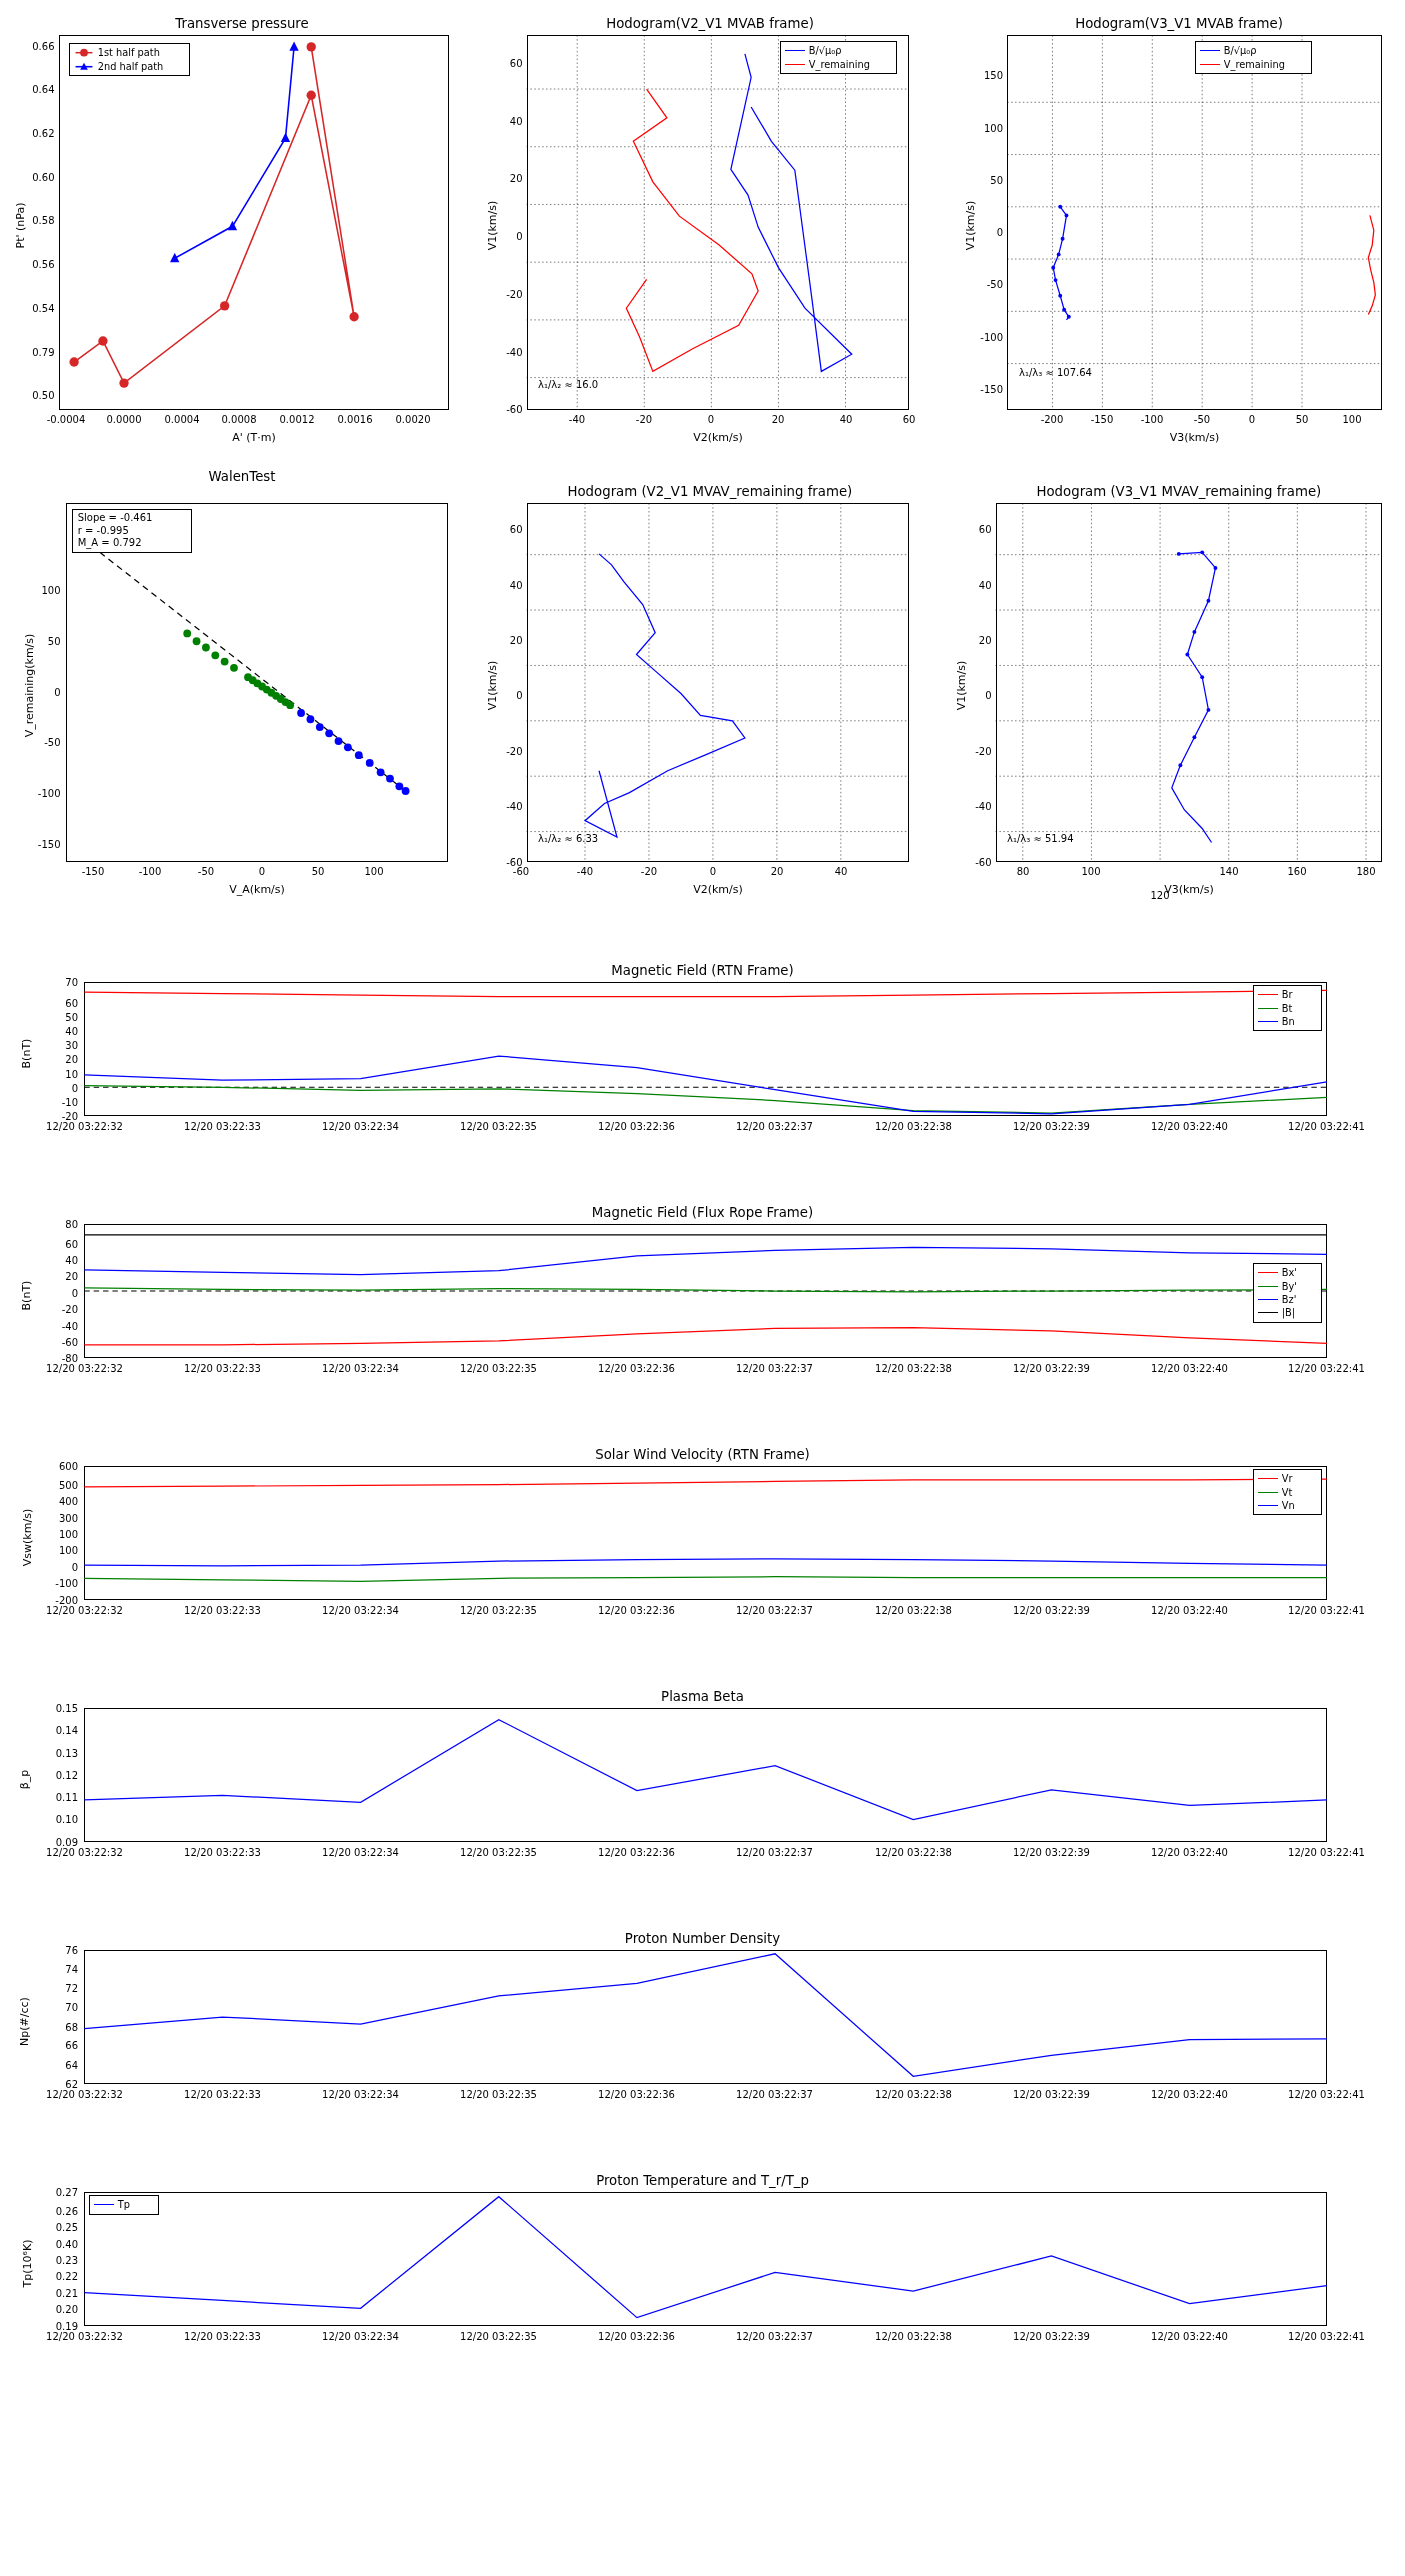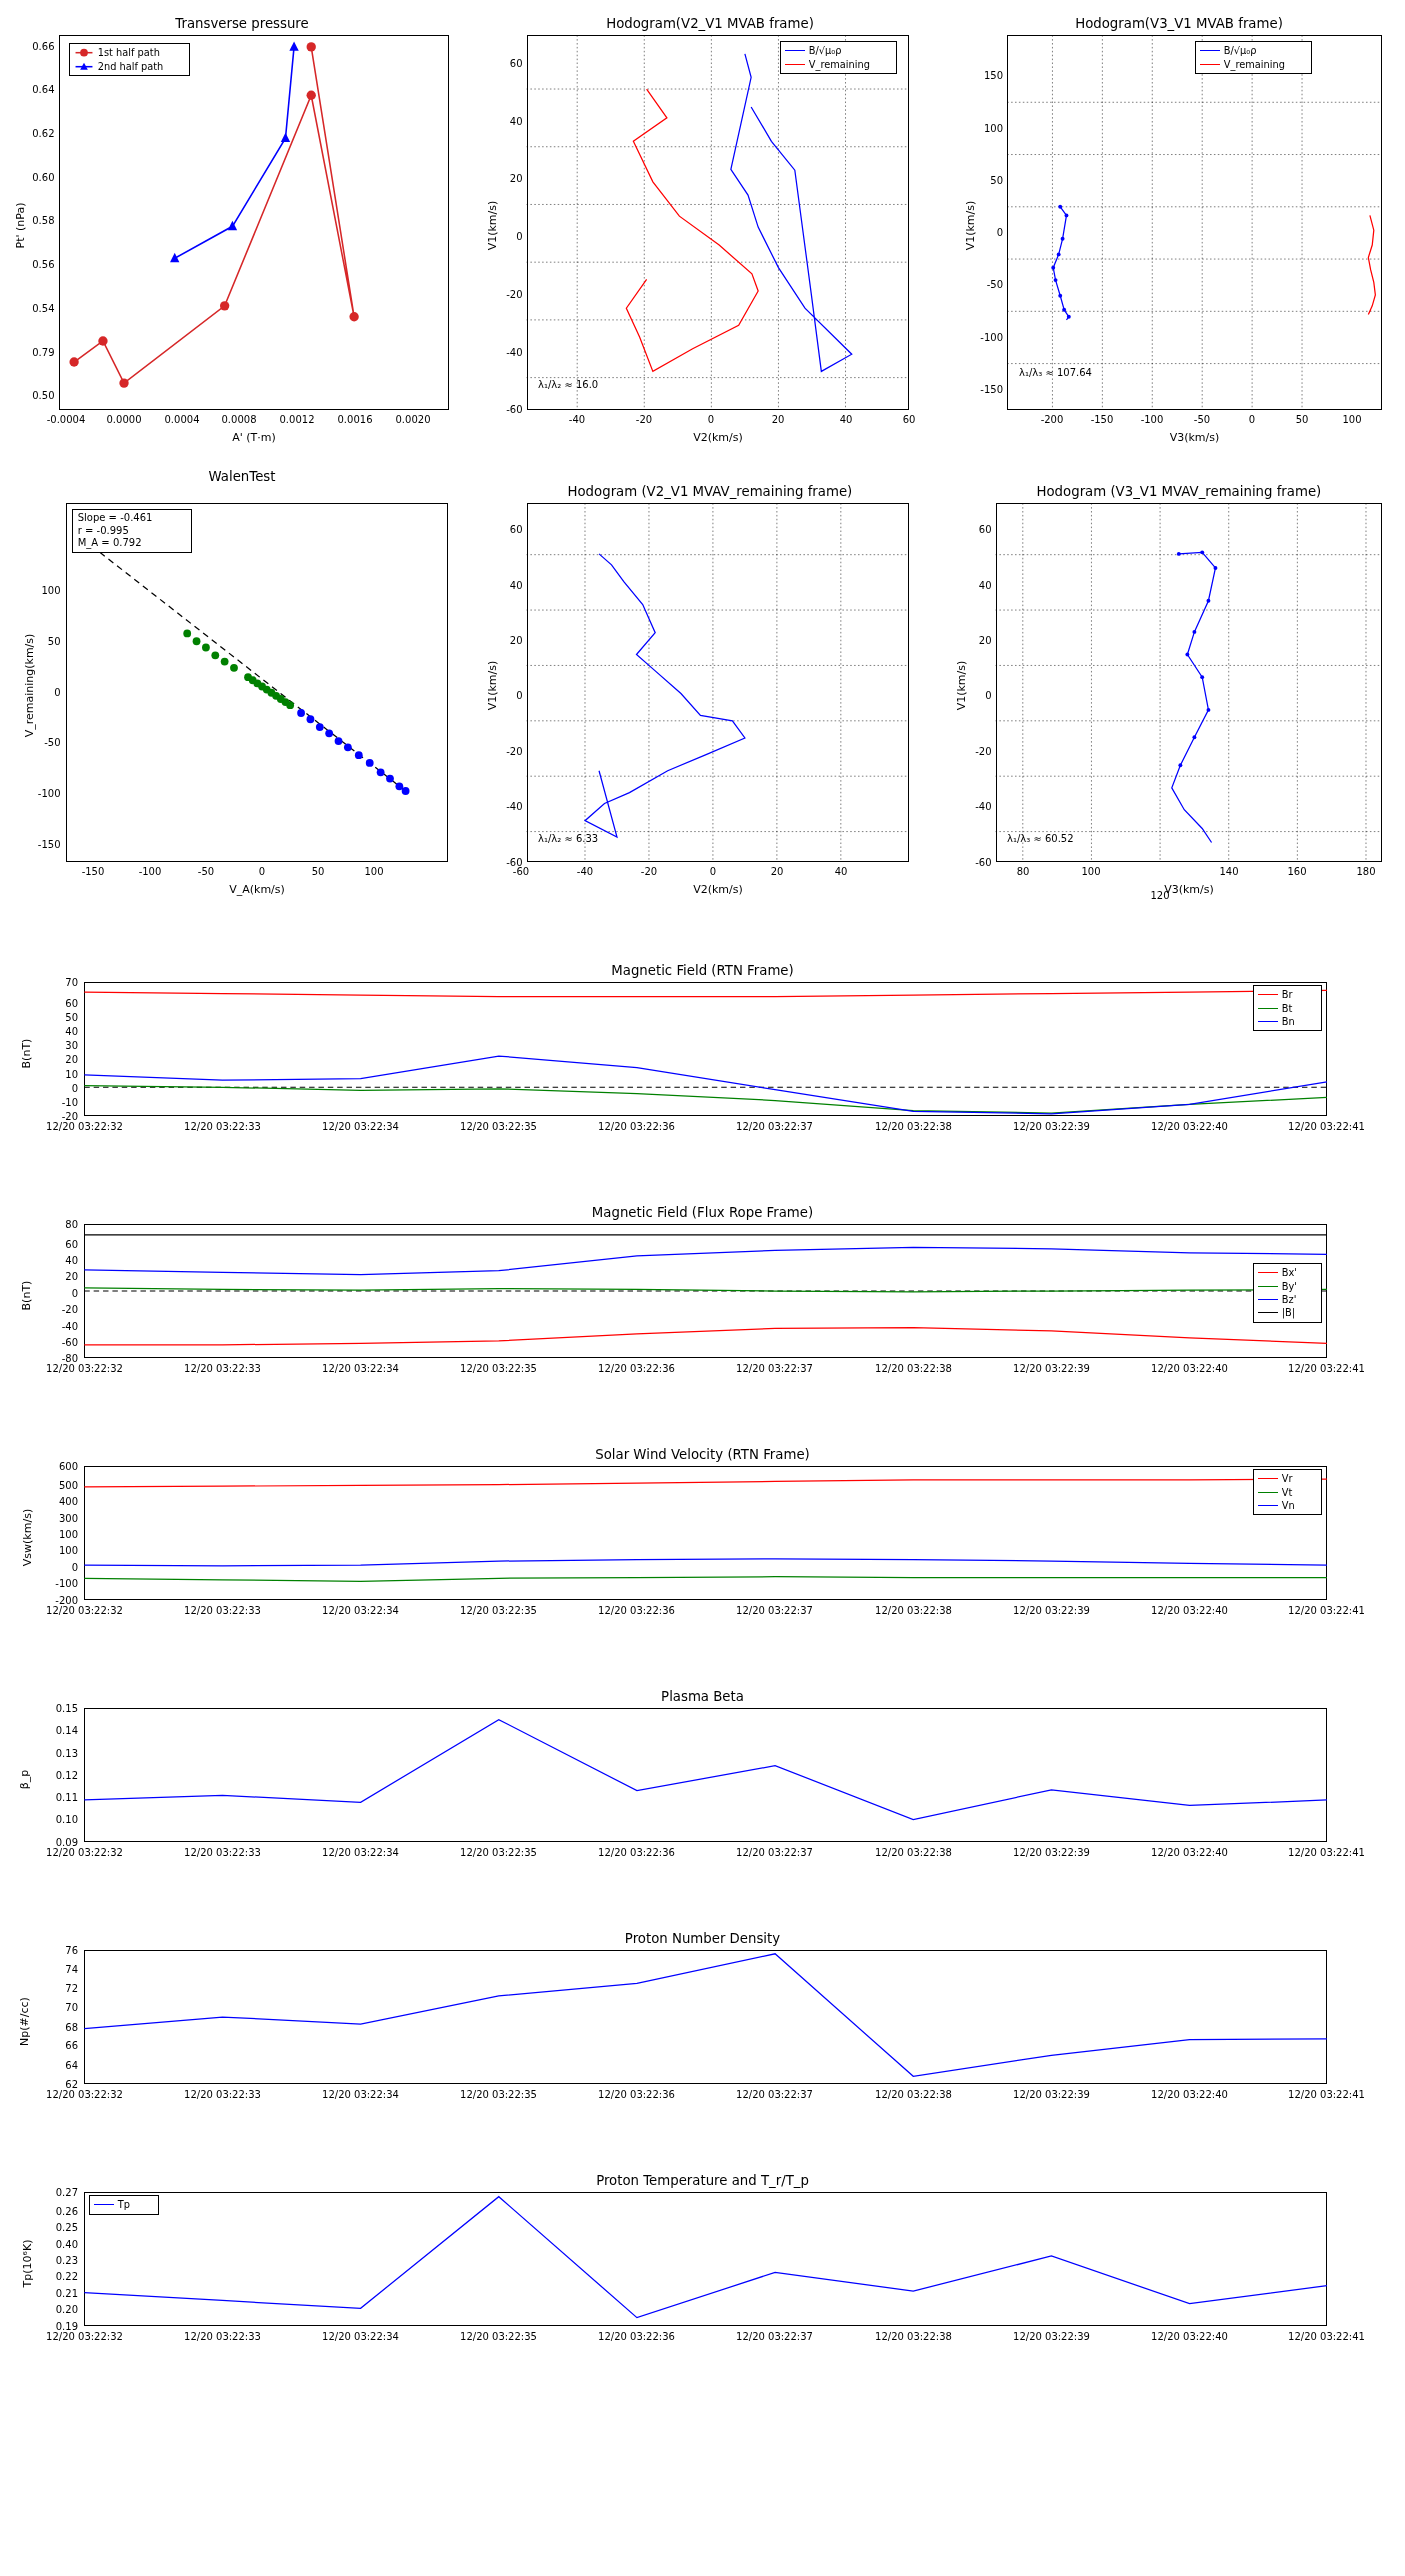--- a/index.html
+++ b/index.html
@@ -316,21 +316,21 @@
         <circle cx="357" cy="128" r="2.5" fill="#0000ff"></circle>
           <circle cx="348" cy="170" r="2.5" fill="#0000ff"></circle>
         <circle cx="330" cy="210" r="2.5" fill="#0000ff"></circle>
           <circle cx="321" cy="239" r="2.5" fill="#0000ff"></circle>
         <circle cx="340" cy="268" r="2.5" fill="#0000ff"></circle>
           <circle cx="348" cy="310" r="2.5" fill="#0000ff"></circle>
         <circle cx="330" cy="345" r="2.5" fill="#0000ff"></circle>
           <circle cx="312" cy="381" r="2.5" fill="#0000ff"></circle>
       </g>
     </svg>
-    <div class="annot" style="left:70px;top:365px;">λ₁/λ₃ ≈ 60.52</div>
+    <div class="annot" style="left:70px;top:365px;">λ₁/λ₃ ≈ 51.94</div>
     <div class="ticky" style="left:19.5px;top:389px;width:35px;">-60</div>
     <div class="ticky" style="left:19.5px;top:333px;width:35px;">-40</div>
     <div class="ticky" style="left:19.5px;top:278px;width:35px;">-20</div>
     <div class="ticky" style="left:19.5px;top:222px;width:35px;">0</div>
     <div class="ticky" style="left:19.5px;top:167px;width:35px;">20</div>
     <div class="ticky" style="left:19.5px;top:112px;width:35px;">40</div>
     <div class="ticky" style="left:19.5px;top:56px;width:35px;">60</div>
     <div class="tickx" style="left:55px;top:398px;width:62px;">80</div>
     <div class="tickx" style="left:123px;top:398px;width:62px;">100</div>
     <div class="tickx" style="left:192px;top:398px;width:62px;margin-top:24px;">120</div>

